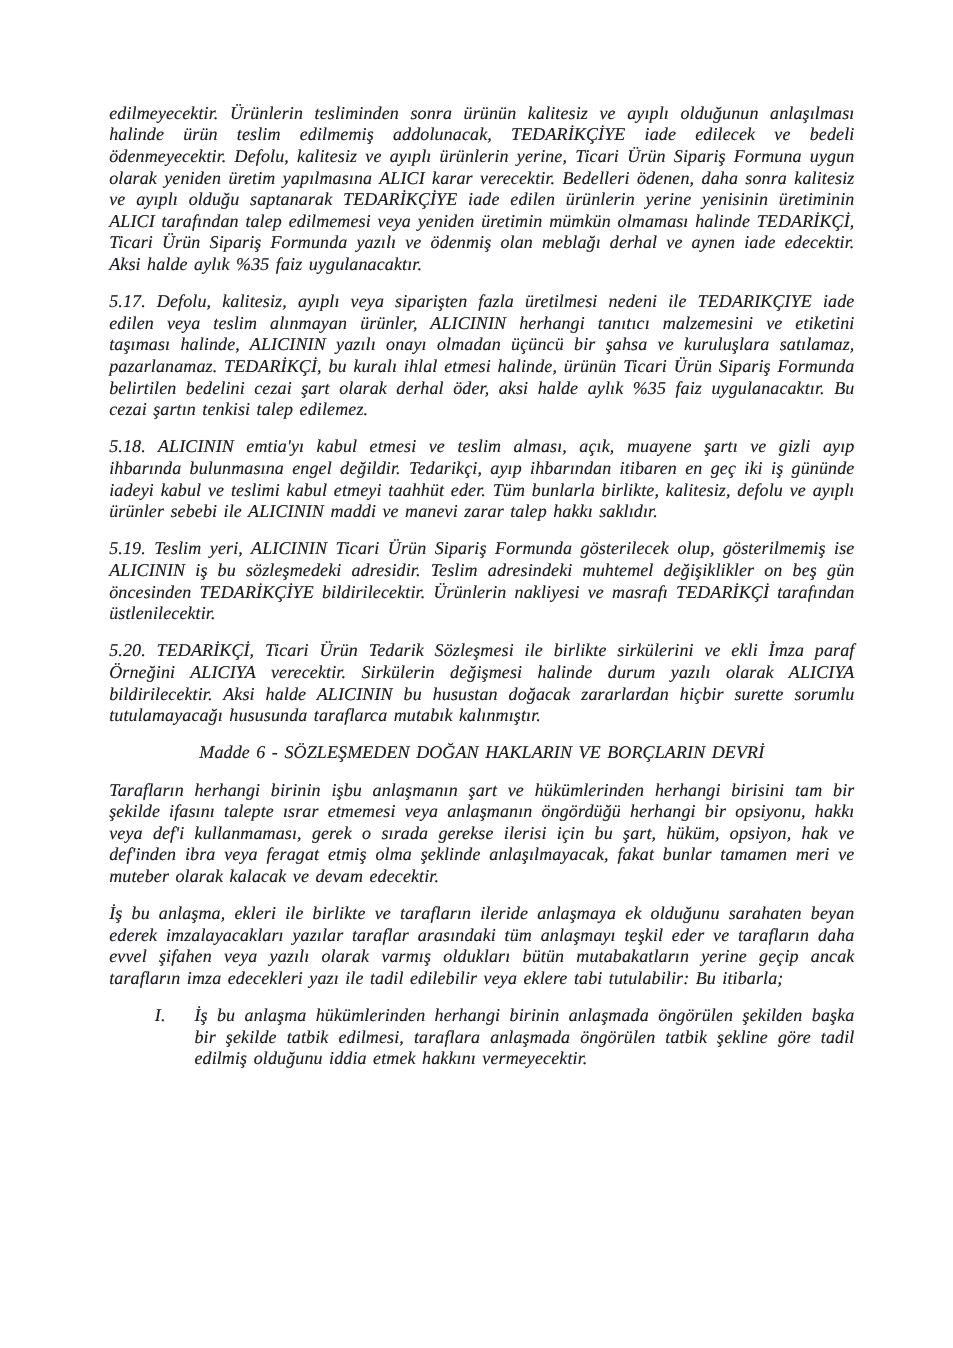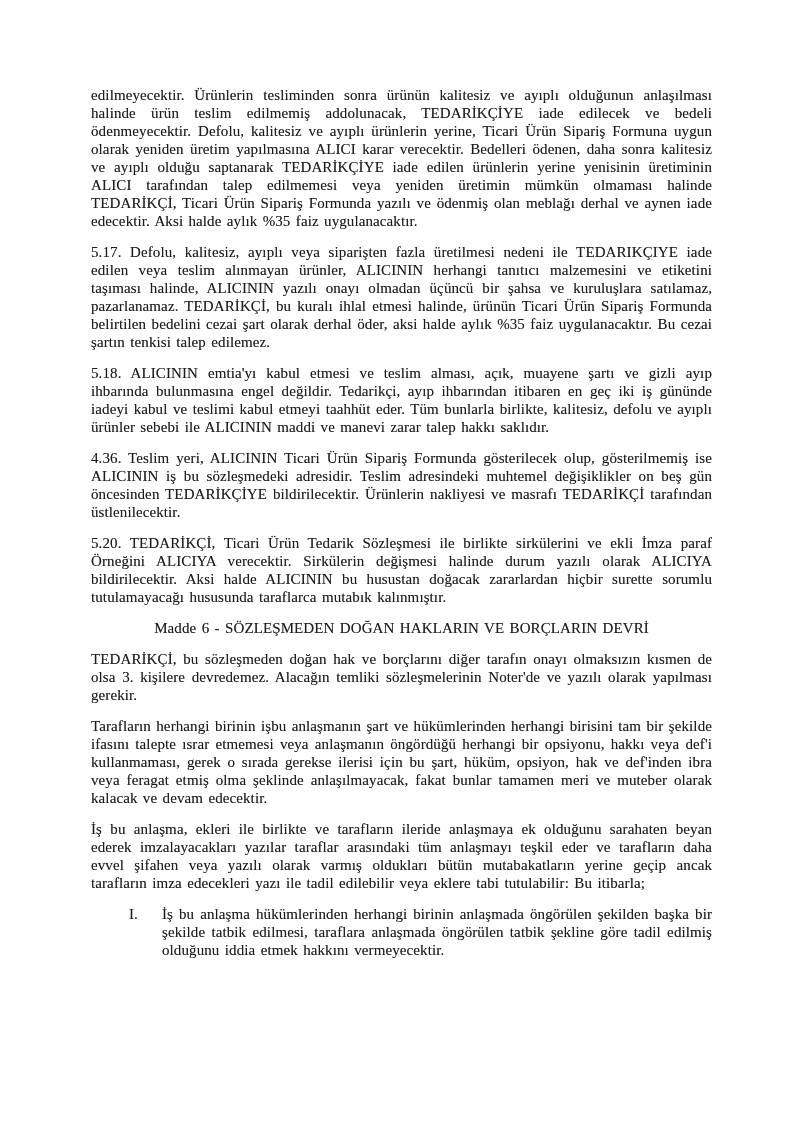--- a/index.html
+++ b/index.html
@@ -7,20 +7,21 @@
     margin: 0;
     padding: 0;
     background: #ffffff;
   }
   .page {
     position: relative;
     width: 794px;
     height: 1123px;
     background: #ffffff;
     overflow: hidden;
+    font-style: italic;
   }
   .content {
     position: absolute;
     left: 91px;
     top: 86px;
     width: 621px;
     font-family: "Liberation Serif", "DejaVu Serif", serif;
     font-size: 15px;
     line-height: 18px;
     color: #1d1d1d;
@@ -58,27 +59,26 @@
 
 <div class="page">
   <main class="content">
 
     <p>edilmeyecektir.  Ürünlerin tesliminden sonra ürünün kalitesiz ve ayıplı olduğunun anlaşılması halinde ürün teslim edilmemiş addolunacak,  TEDARİKÇİYE iade edilecek ve bedeli ödenmeyecektir. Defolu, kalitesiz ve ayıplı ürünlerin yerine, Ticari Ürün Sipariş Formuna uygun olarak yeniden üretim yapılmasına ALICI karar verecektir. Bedelleri ödenen, daha sonra kalitesiz ve ayıplı olduğu saptanarak TEDARİKÇİYE iade edilen ürünlerin yerine yenisinin üretiminin ALICI tarafından talep edilmemesi veya yeniden üretimin mümkün olmaması halinde TEDARİKÇİ, Ticari Ürün Sipariş Formunda yazılı ve ödenmiş olan meblağı  derhal ve aynen iade edecektir. Aksi halde aylık %35 faiz uygulanacaktır.</p>
 
     <p>5.17. Defolu, kalitesiz, ayıplı veya siparişten fazla üretilmesi nedeni ile TEDARIKÇIYE iade edilen veya teslim alınmayan ürünler,  ALICININ herhangi tanıtıcı malzemesini ve etiketini taşıması halinde, ALICININ yazılı onayı olmadan üçüncü bir şahsa ve kuruluşlara satılamaz, pazarlanamaz. TEDARİKÇİ, bu kuralı ihlal etmesi halinde,  ürünün Ticari Ürün Sipariş Formunda belirtilen bedelini cezai şart olarak derhal öder, aksi halde aylık %35 faiz uygulanacaktır. Bu cezai şartın tenkisi talep edilemez.</p>
 
     <p>5.18. ALICININ emtia'yı kabul etmesi ve teslim alması, açık, muayene şartı ve gizli ayıp ihbarında bulunmasına engel değildir. Tedarikçi, ayıp ihbarından itibaren en geç iki iş gününde iadeyi kabul ve teslimi kabul etmeyi taahhüt eder. Tüm bunlarla birlikte, kalitesiz, defolu ve ayıplı ürünler sebebi ile ALICININ maddi ve manevi zarar talep hakkı saklıdır.</p>
 
-    <p>4.36. Teslim yeri, ALICININ Ticari Ürün Sipariş Formunda gösterilecek olup, gösterilmemiş ise ALICININ iş bu sözleşmedeki adresidir. Teslim adresindeki muhtemel değişiklikler on beş gün öncesinden TEDARİKÇİYE bildirilecektir. Ürünlerin nakliyesi ve masrafı TEDARİKÇİ tarafından üstlenilecektir.</p>
+    <p>5.19. Teslim yeri, ALICININ Ticari Ürün Sipariş Formunda gösterilecek olup, gösterilmemiş ise ALICININ iş bu sözleşmedeki adresidir. Teslim adresindeki muhtemel değişiklikler on beş gün öncesinden TEDARİKÇİYE bildirilecektir. Ürünlerin nakliyesi ve masrafı TEDARİKÇİ tarafından üstlenilecektir.</p>
 
     <p>5.20. TEDARİKÇİ, Ticari Ürün Tedarik Sözleşmesi ile birlikte sirkülerini ve ekli İmza paraf Örneğini ALICIYA verecektir. Sirkülerin değişmesi halinde durum yazılı olarak ALICIYA bildirilecektir.  Aksi halde ALICININ bu husustan doğacak zararlardan hiçbir surette sorumlu tutulamayacağı hususunda taraflarca mutabık kalınmıştır.</p>
 
     <h2>Madde 6 - SÖZLEŞMEDEN DOĞAN HAKLARIN VE BORÇLARIN DEVRİ</h2>
 
-    <p>TEDARİKÇİ, bu sözleşmeden doğan hak ve borçlarını diğer tarafın onayı olmaksızın kısmen de olsa 3. kişilere devredemez. Alacağın temliki sözleşmelerinin Noter'de ve yazılı olarak yapılması gerekir.</p>
 
 
     <p>Tarafların herhangi birinin işbu anlaşmanın şart ve hükümlerinden herhangi birisini tam bir şekilde ifasını talepte ısrar etmemesi veya anlaşmanın öngördüğü herhangi bir opsiyonu, hakkı veya def'i kullanmaması, gerek o sırada gerekse ilerisi için bu şart, hüküm, opsiyon, hak ve def'inden ibra veya feragat etmiş olma şeklinde anlaşılmayacak, fakat bunlar tamamen meri ve muteber olarak kalacak ve devam edecektir.</p>
 
     <p>İş bu anlaşma, ekleri ile birlikte ve tarafların ileride anlaşmaya ek olduğunu sarahaten beyan ederek imzalayacakları yazılar taraflar arasındaki tüm anlaşmayı teşkil eder ve tarafların daha evvel şifahen veya yazılı olarak varmış oldukları bütün mutabakatların yerine geçip ancak tarafların imza edecekleri yazı ile tadil edilebilir veya eklere tabi tutulabilir: Bu itibarla;</p>
 
     <div class="list-item">
       <span class="marker">I.</span>
       <span class="item-text">İş bu anlaşma hükümlerinden herhangi birinin anlaşmada öngörülen şekilden başka bir şekilde tatbik edilmesi, taraflara anlaşmada öngörülen tatbik şekline göre tadil edilmiş olduğunu iddia etmek hakkını vermeyecektir.</span>
     </div>

